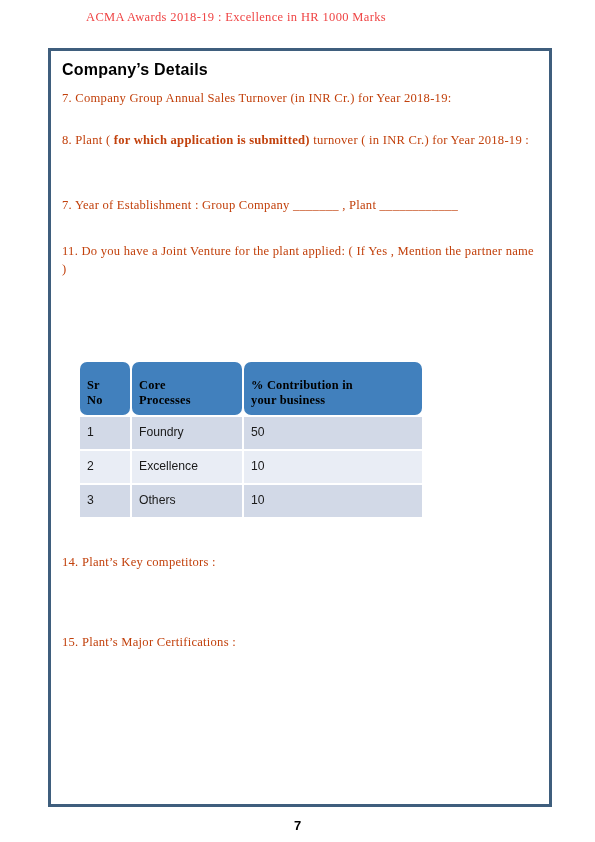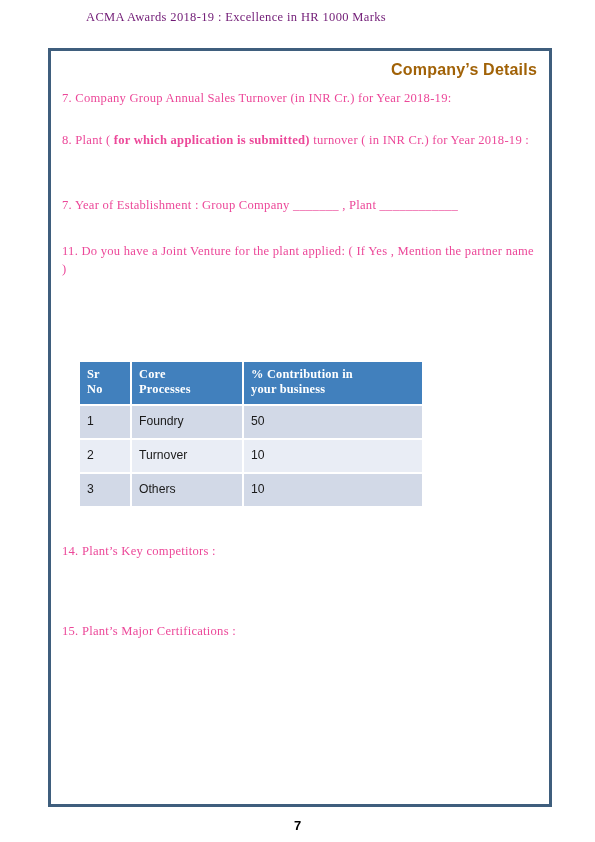--- a/index.html
+++ b/index.html
@@ -20,83 +20,84 @@
   
   .doc-header {
     position: absolute;
     top: 10px;
     left: 0;
     width: 472px;
     text-align: center;
     font-family: "Liberation Serif", "DejaVu Serif", serif;
     font-size: 12.5px;
     letter-spacing: 0.35px;
-    color: #701a75;
+    color: #ef4444;
     white-space: nowrap;
   }
 
   
   .form-box {
     position: absolute;
     left: 48px;
     top: 48px;
     width: 504px;
     height: 759px;
     box-sizing: border-box;
     border: 3px solid #3f5e7d;
     background: #ffffff;
   }
   .form-inner {
     padding: 8px 12px 0 11px;
   }
 
   .section-title {
-    text-align: right;
+    text-align: left;
     font-family: "Liberation Sans", "DejaVu Sans", sans-serif;
     font-weight: bold;
     font-size: 16px;
     letter-spacing: 0.2px;
     margin: 2px 0 10px 0;
-    color: #a16207;
+    color: #000000;
   }
 
   .q {
     font-family: "Liberation Serif", "DejaVu Serif", serif;
     font-size: 12.6px;
     line-height: 1.45;
-    color: #ec4899;
+    color: #c2410c;
     letter-spacing: 0.25px;
   }
   .q b { font-weight: bold; }
 
   .gap-s  { height: 14px; }
   .gap-m  { height: 24px; }
   .gap-l  { height: 34px; }
   .gap-xl { height: 46px; }
   .gap-xxl{ height: 62px; }
 
   
   .proc-table {
     border-collapse: separate;
     border-spacing: 2px;
     margin: 12px 0 0 16px;
     width: 338px;
     table-layout: fixed;
   }
   .proc-table th {
     background: #4180bd;
-    color: #ffffff;
+    color: #000000;
     font-family: "Liberation Serif", "DejaVu Serif", serif;
     font-weight: bold;
     font-size: 12.4px;
     text-align: left;
     vertical-align: top;
-    padding: 5px 7px 6px 7px;
+    padding: 16px 7px 6px 7px;
     line-height: 1.22;
     letter-spacing: 0.2px;
+    border-radius: 7px;
   }
   .proc-table td {
     font-family: "Liberation Sans", "DejaVu Sans", sans-serif;
     font-size: 12.2px;
     color: #1a1a1a;
     padding: 6px 7px 7px 7px;
     vertical-align: middle;
     height: 19px;
   }
   .proc-table tr.row-a td { background: #d2d9e7; }
@@ -185,21 +186,21 @@
           </tr>
         </thead>
         <tbody>
           <tr class="row-a">
             <td>1</td>
             <td>Foundry</td>
             <td>50</td>
           </tr>
           <tr class="row-b">
             <td>2</td>
-            <td>Turnover</td>
+            <td>Excellence</td>
             <td>10</td>
           </tr>
           <tr class="row-a">
             <td>3</td>
             <td>Others</td>
             <td>10</td>
           </tr>
         </tbody>
       </table>
 

